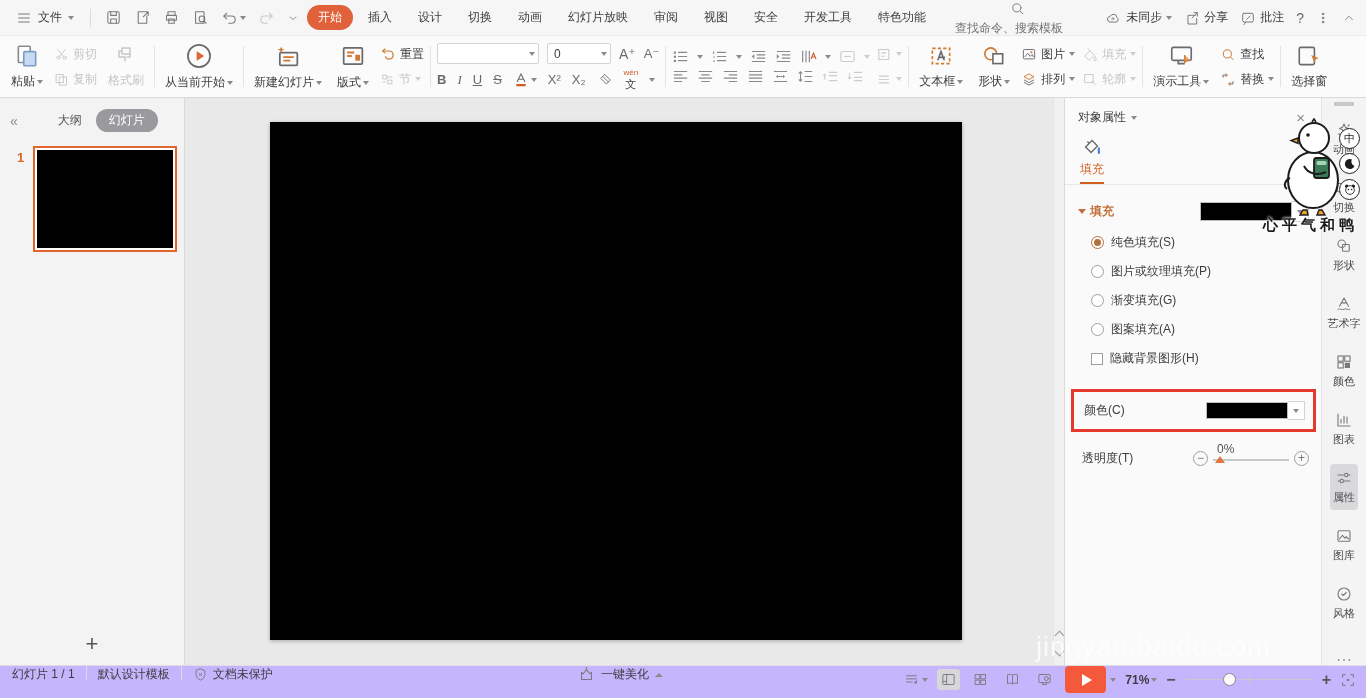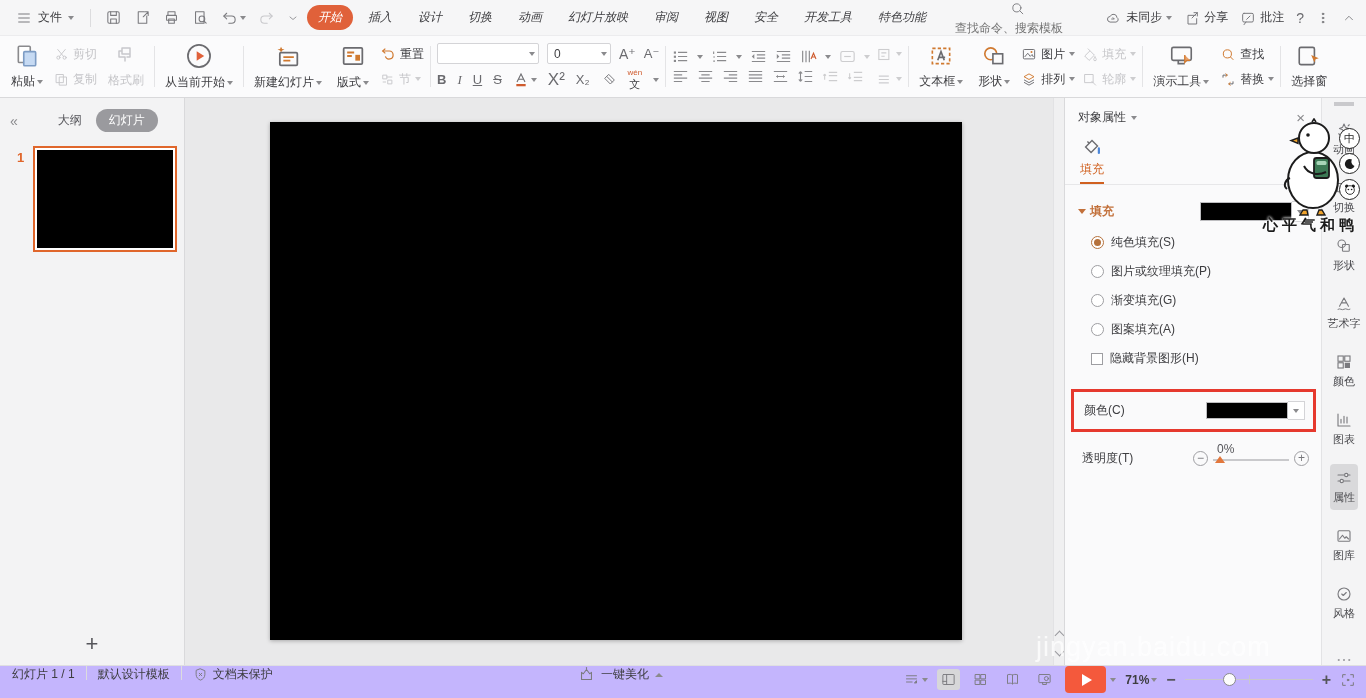--- a/index.html
+++ b/index.html
@@ -11,21 +11,21 @@
   svg { display:block; }
   .ic { stroke:#7a7a7e; fill:none; stroke-width:1.5; stroke-linecap:round; stroke-linejoin:round; }
   .ic-dis { stroke:#c8c8cb; }
   .dis { color:#c5c5c8; }
 
   
   .menubar { height:36px; background:#f6f6f7; display:flex; align-items:center; padding:0 10px; gap:4px; border-bottom:1px solid #ececee; }
   .mb-file { display:flex; align-items:center; gap:6px; padding:4px 6px; }
   .mb-sep { width:1px; height:18px; background:#dcdcde; margin:0 6px; }
   .qbtn { padding:3px 4px; display:flex; align-items:center; }
-  .mtab { padding:4px 11px; border-radius:14px; white-space:nowrap; color:#3d3d40;font-style:italic; }
+  .mtab { padding:4px 11px; border-radius:14px; white-space:nowrap; color:#3d3d40; }
   .mtab.active { background:#e0613a; color:#fff; }
   .mb-search { display:flex; align-items:center; gap:5px; margin-left:14px;flex-direction:column; }
   .mb-search input { border:none; background:transparent; outline:none; font-size:12px; color:#9a9a9e; width:125px; font-family:inherit; }
   .mb-right { margin-left:auto; display:flex; align-items:center; gap:12px; color:#3d3d40; }
   .mb-item { display:flex; align-items:center; gap:4px; }
 
   
   .ribbon { height:62px; background:#fbfbfc; border-bottom:1px solid #d9d9db; display:flex; align-items:stretch; padding:2px 2px; overflow:hidden; }
   .rgroup { display:flex; align-items:center; padding:0 5px; gap:7px; }
   .rsep { width:1px; background:#e4e4e6; margin:8px 1px; }
@@ -352,21 +352,21 @@
         <span class="chip" style="font-style:italic;font-family:'Liberation Serif',serif">I</span>
         <span class="chip" style="text-decoration:underline">U</span>
         <span class="chip" style="text-decoration:line-through">S</span>
         <span class="lbl">
           <svg width="16" height="16" viewBox="0 0 24 24">
               <path d="M6 15L12 3l6 12M8.5 11h7" fill="none" stroke="#6b6b6f" stroke-width="1.6"></path>
               <rect x="5" y="18" width="14" height="3.4" fill="#cf5b2e"></rect>
             </svg>
           <span class="caret"></span>
         </span>
-        <span class="chip" style="font-size:17px">X²</span>
+        <span class="chip" style="font-size:13px">X²</span>
         <span class="chip" style="font-size:13px">X₂</span>
         <svg class="ic" width="16" height="16" viewBox="0 0 24 24">
             <path d="M12 4l8 8-6 6-8-8zM9 7l8 8"></path>
           </svg>
         <span class="lbl" style="flex-direction:column;line-height:1">
           <span style="font-size:8px;color:#cf5b2e">wén</span>
           <span style="font-size:11px">文</span>
         </span>
         <span class="caret"></span>
       </div>

